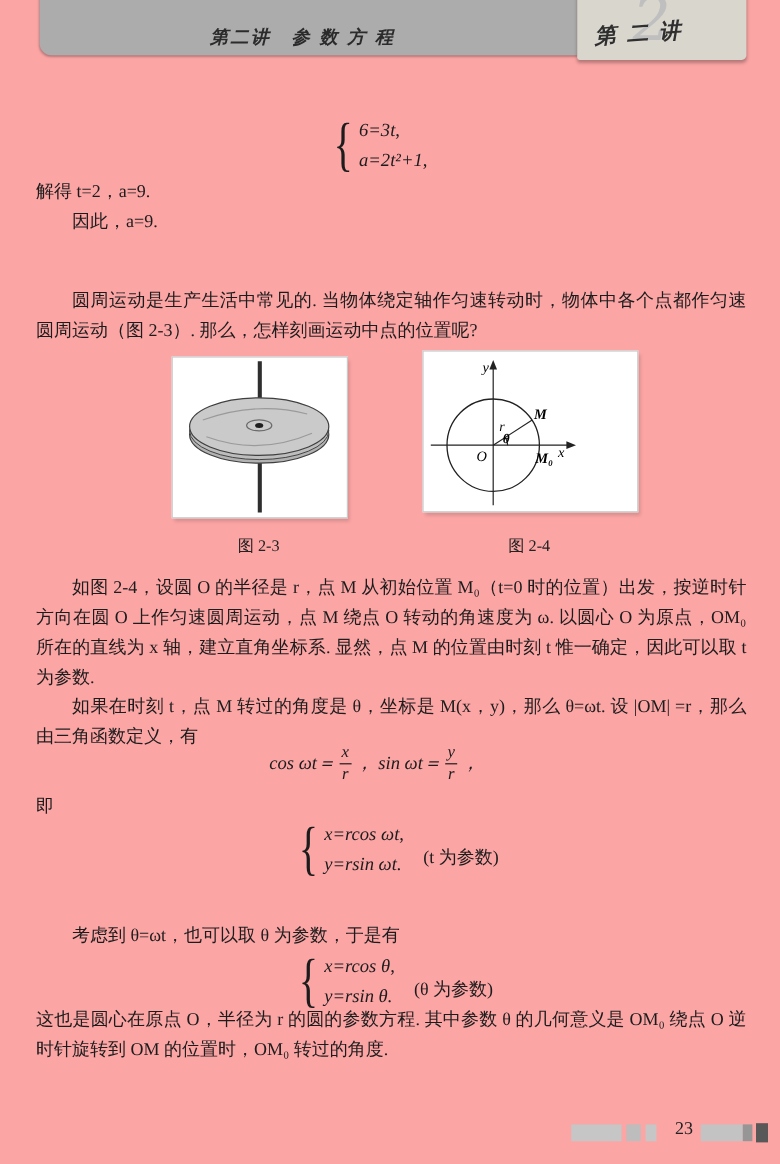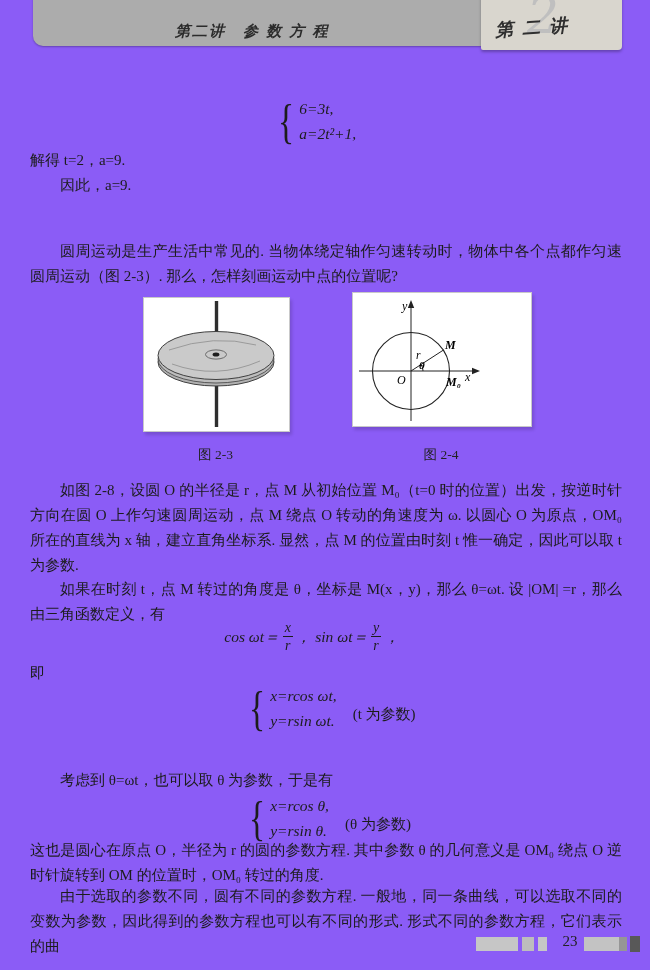--- a/index.html
+++ b/index.html
@@ -1,18 +1,18 @@
 <!DOCTYPE html>
 <html><head>
 <meta charset="utf-8">
 <style>
   html,body{margin:0;padding:0;background:#e8e8e8;}
   .page{
     position:relative;width:650px;height:970px;margin:0 auto;
-    background:#8b5cf6;overflow:hidden;
+    background:#fca5a5;overflow:hidden;
     font-family:"Liberation Serif","DejaVu Serif",serif;color:#1c1c1c;
   }
   
   .header-bar{
     position:absolute;left:33px;top:-8px;width:448px;height:54px;
     background:#acacac;border-radius:0 0 0 10px;
     box-shadow:0 1px 2px rgba(0,0,0,.28);
   }
   .header-title{
     position:absolute;left:142px;top:30px;
@@ -135,21 +135,21 @@
       <text x="92" y="56" font-size="12" font-style="italic" font-weight="bold">M</text>
       <text x="93" y="93" font-size="12" font-style="italic" font-weight="bold">M₀</text>
       <text x="63" y="66" font-size="11.5" font-style="italic">r</text>
       <text x="66" y="76" font-size="11" font-style="italic" font-weight="bold">θ</text>
     </svg>
   </div>
 
   <div class="fig-caption" style="left:143px;width:145px">图 2-3</div>
   <div class="fig-caption" style="left:352px;width:178px">图 2-4</div>
 
-  <div class="para indent" style="top:478px">如图 2-8，设圆 O 的半径是 r，点 M 从初始位置 M₀（t=0 时的位置）出发，按逆时针方向在圆 O 上作匀速圆周运动，点 M 绕点 O 转动的角速度为 ω. 以圆心 O 为原点，OM₀ 所在的直线为 x 轴，建立直角坐标系. 显然，点 M 的位置由时刻 t 惟一确定，因此可以取 t 为参数.</div>
+  <div class="para indent" style="top:478px">如图 2-4，设圆 O 的半径是 r，点 M 从初始位置 M₀（t=0 时的位置）出发，按逆时针方向在圆 O 上作匀速圆周运动，点 M 绕点 O 转动的角速度为 ω. 以圆心 O 为原点，OM₀ 所在的直线为 x 轴，建立直角坐标系. 显然，点 M 的位置由时刻 t 惟一确定，因此可以取 t 为参数.</div>
   <div class="para indent" style="top:577px">如果在时刻 t，点 M 转过的角度是 θ，坐标是 M(x，y)，那么 θ=ωt. 设 |OM| =r，那么由三角函数定义，有</div>
 
   <div class="eq-trig">
     <span>cos ωt＝</span><span class="frac"><span>x</span><span class="fbar"></span><span>r</span></span><span>，</span>
     <span>sin ωt＝</span><span class="frac"><span>y</span><span class="fbar"></span><span>r</span></span><span>，</span>
   </div>
 
   <div class="para" style="top:661px">即</div>
 
   <div class="eq-system" style="left:247px;top:683px">
@@ -166,21 +166,20 @@
   <div class="eq-system" style="left:247px;top:793px">
     <span class="brace">{</span>
     <div class="sys-lines">
       <div>x=rcos θ,</div>
       <div>y=rsin θ.</div>
     </div>
     <span class="sys-note">(θ 为参数)</span>
   </div>
 
   <div class="para" style="top:838px">这也是圆心在原点 O，半径为 r 的圆的参数方程. 其中参数 θ 的几何意义是 OM₀ 绕点 O 逆时针旋转到 OM 的位置时，OM₀ 转过的角度.</div>
-  <div class="para indent" style="top:884px">由于选取的参数不同，圆有不同的参数方程. 一般地，同一条曲线，可以选取不同的变数为参数，因此得到的参数方程也可以有不同的形式. 形式不同的参数方程，它们表示的曲</div>
 
   <div class="footer-block" style="left:476px;width:42px;background:#c6c6c6"></div>
   <div class="footer-block" style="left:522px;width:12px;background:#bdbdbd"></div>
   <div class="footer-block" style="left:538px;width:9px;background:#c6c6c6"></div>
   <span class="page-number">23</span>
   <div class="footer-block" style="left:584px;width:35px;background:#c3c3c3"></div>
   <div class="footer-block" style="left:619px;width:8px;background:#969696"></div>
   <div class="footer-block" style="left:630px;width:10px;height:16px;top:936px;background:#585858"></div>
 
 </div>

